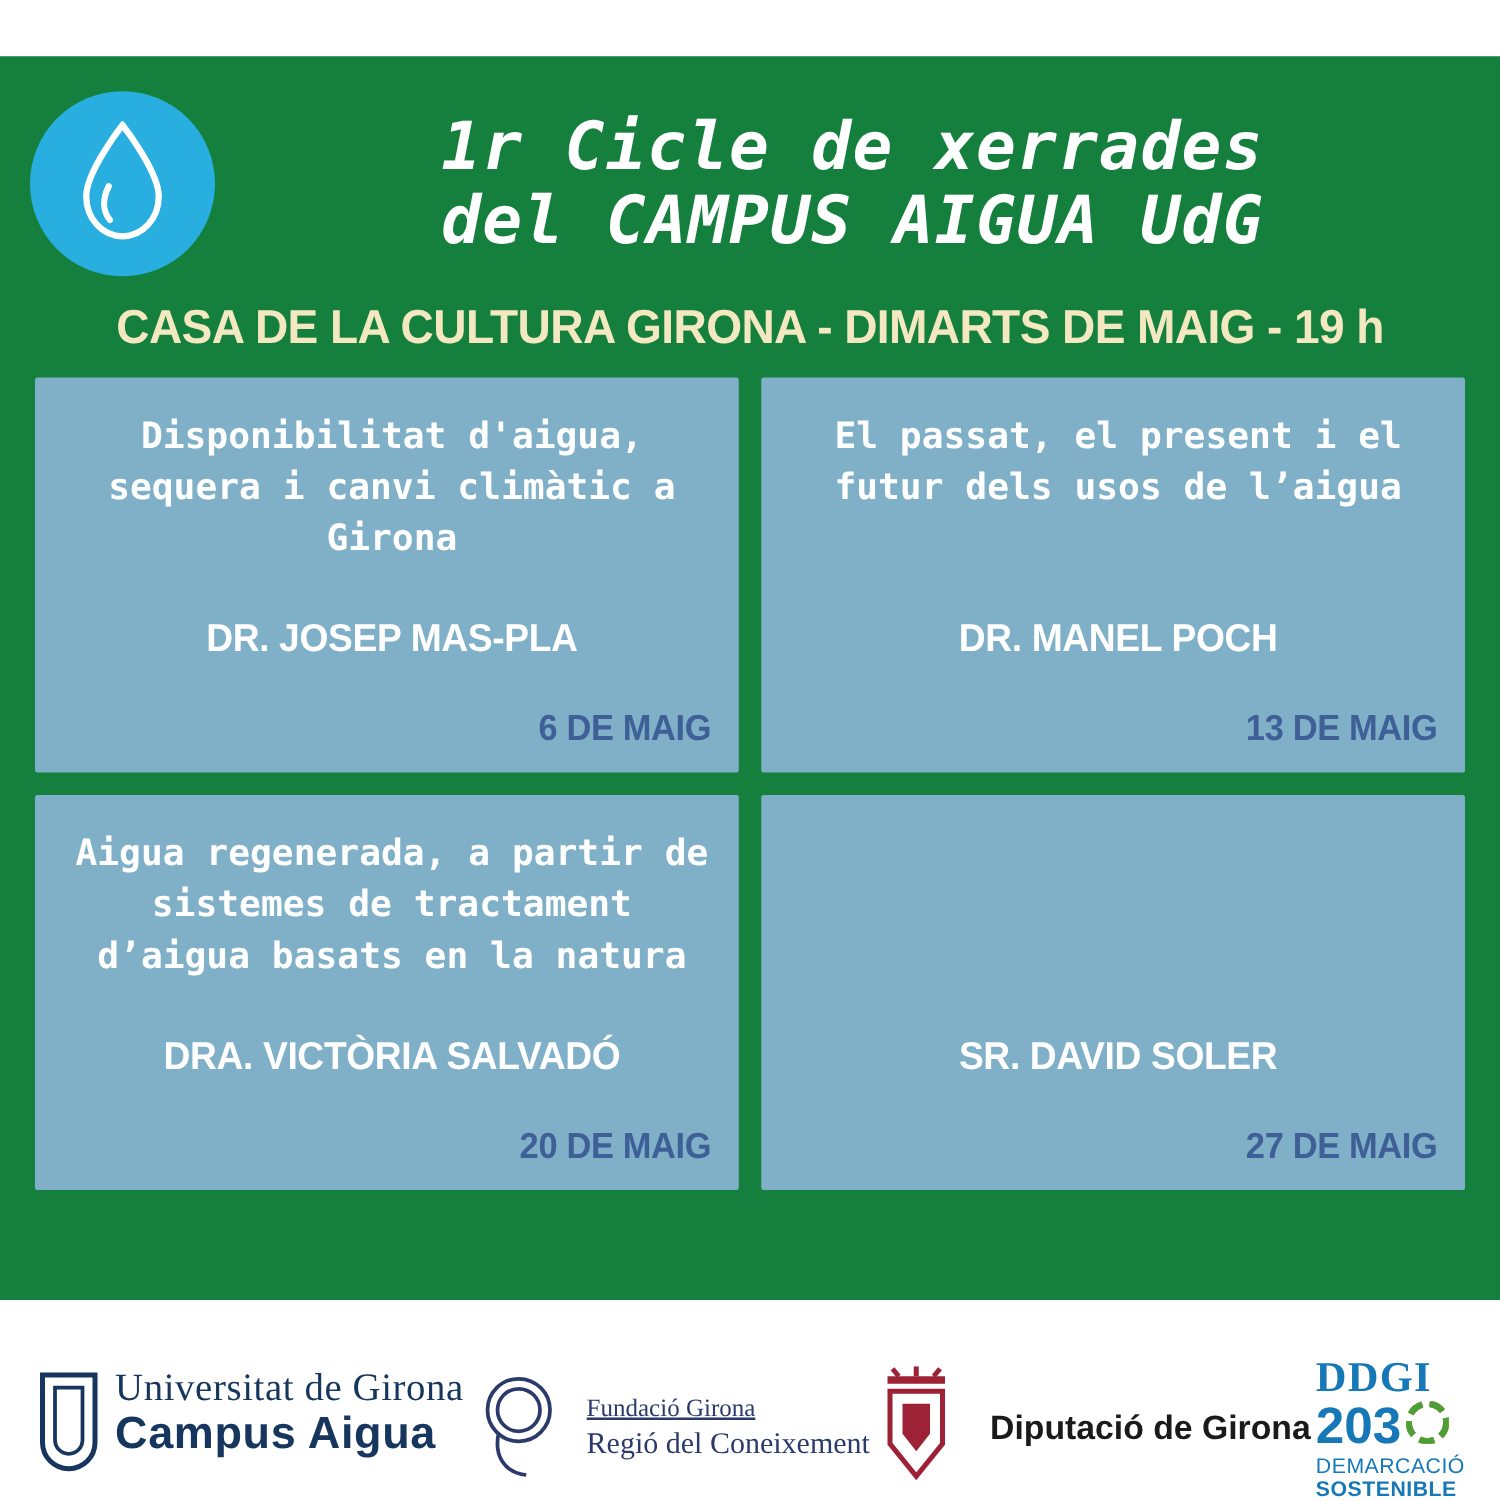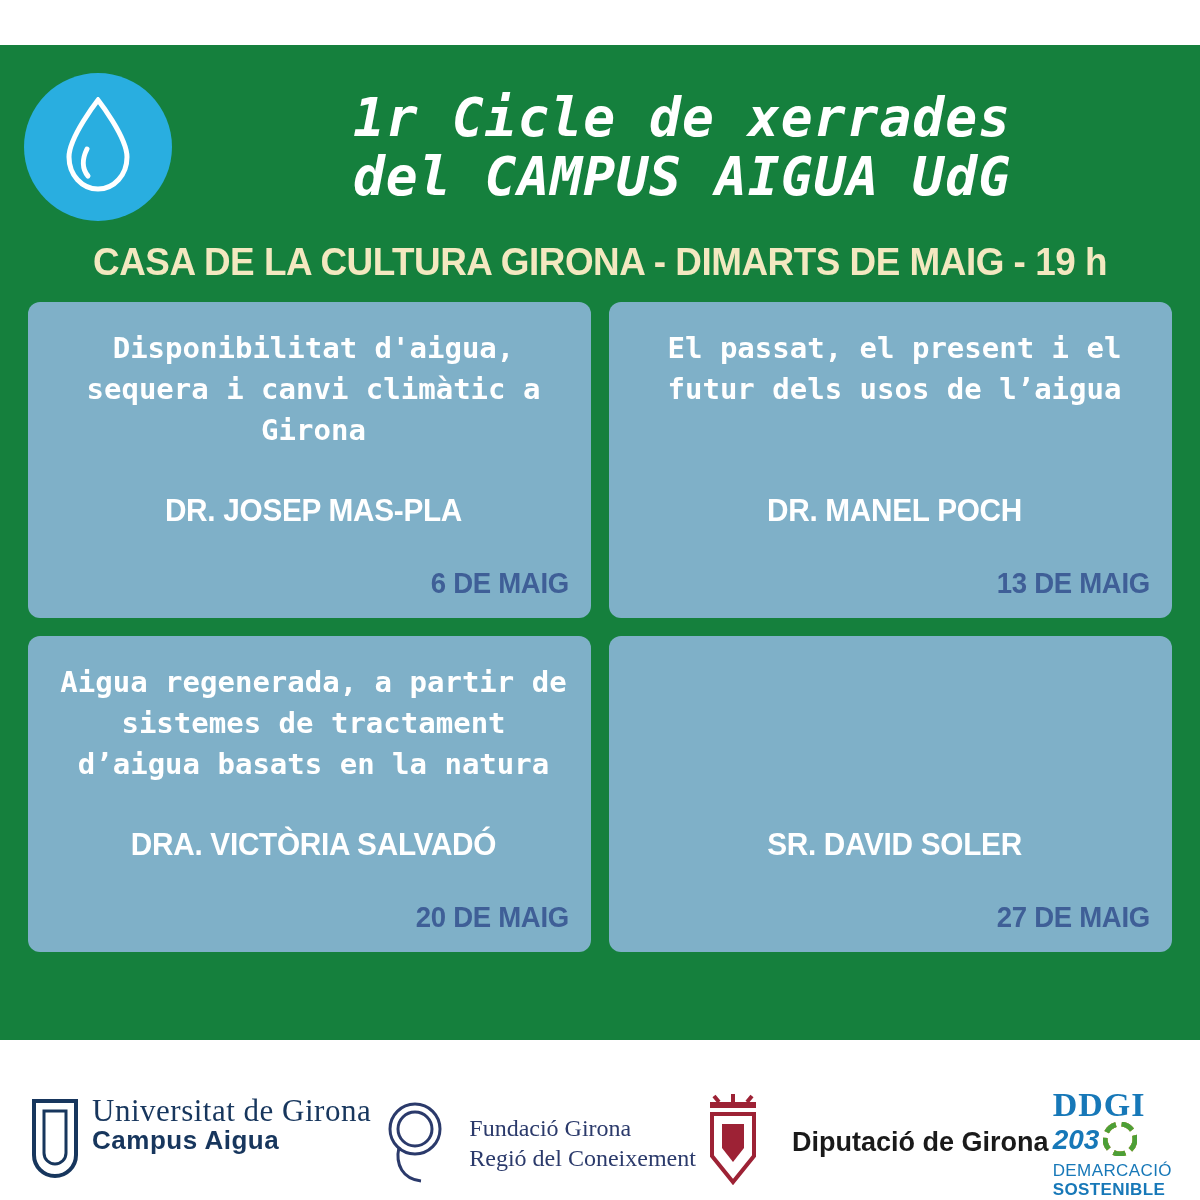--- a/index.html
+++ b/index.html
@@ -68,21 +68,21 @@
   
   .grid {
     flex: 0 0 auto;
     display: grid;
     grid-template-columns: 1fr 1fr;
     gap: 18px;
     padding: 0 28px;
   }
   .card {
     background: #7fb0c8;
-    border-radius: 12px;
+    border-radius: 2px;
     height: 316px;
     padding: 26px 22px 18px 30px;
     box-sizing: border-box;
     display: flex;
     flex-direction: column;
   }
   .card-title {
     font-family: "DejaVu Sans Mono", monospace;
     font-weight: bold;
     color: #ffffff;
@@ -135,34 +135,35 @@
   }
   .udg-l1 {
     font-family: "Liberation Serif", serif;
     font-size: 31px;
     color: #17365d;
     letter-spacing: 0.5px;
   }
   .udg-l2 {
     font-family: "Liberation Sans", sans-serif;
     font-weight: bold;
-    font-size: 26px;
+    font-size: 36px;
     color: #17365d;
     letter-spacing: 0.5px;
   }
   .logo-fg {
     display: flex;
     align-items: center;
     gap: 14px;
   }
   .fg-text-1 {
     font-family: "Liberation Serif", serif;
-    font-size: 24px;
+    font-size: 20px;
     color: #2b3a6b;
     line-height: 1.25;
+    text-decoration: underline;
   }
   .fg-text-2 {
     font-family: "Liberation Serif", serif;
     font-size: 24px;
     color: #2b3a6b;
     line-height: 1.25;
   }
   .logo-dip {
     display: flex;
     align-items: center;
@@ -188,24 +189,23 @@
     letter-spacing: 1px;
   }
   .ddgi-2row {
     display: flex;
     align-items: center;
     gap: 4px;
   }
   .ddgi-2 {
     font-family: "Liberation Sans", sans-serif;
     font-weight: bold;
-    font-size: 28px;
+    font-size: 41px;
     color: #1778b8;
     letter-spacing: 0px;
-    font-style: italic;
   }
   .ddgi-3 {
     font-family: "Liberation Sans", sans-serif;
     font-weight: normal;
     font-size: 17px;
     color: #1778b8;
     letter-spacing: 0.4px;
     margin-top: 3px;
   }
   .ddgi-4 {

